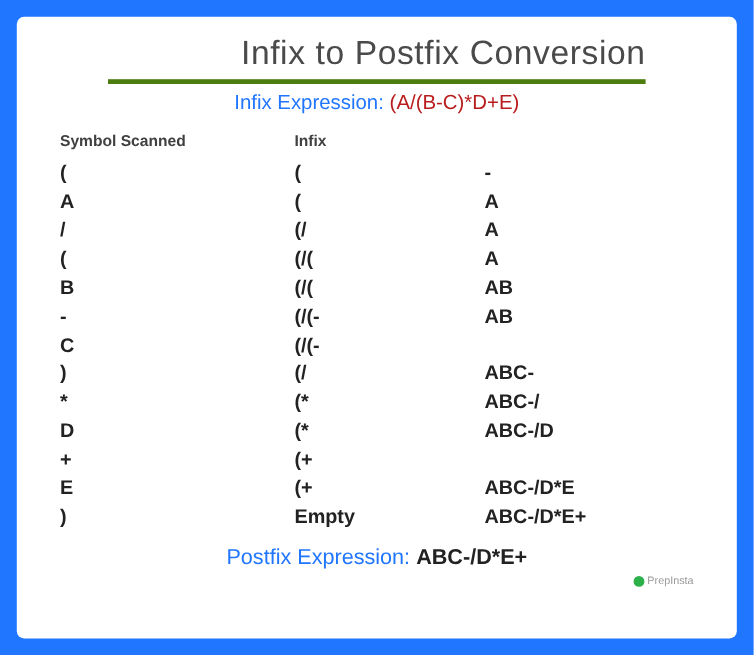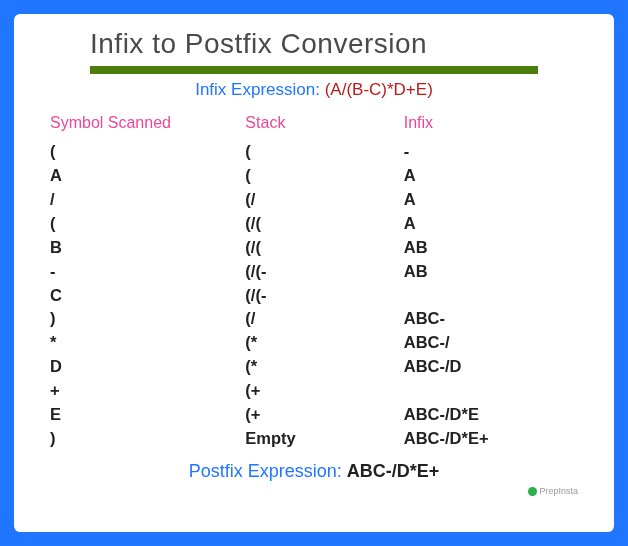--- a/index.html
+++ b/index.html
@@ -13,46 +13,46 @@
   }
   .card {
     background: #ffffff;
     width: 100%;
     height: 100%;
     border-radius: 6px;
     padding: 14px 36px 8px 36px;
     position: relative;
   }
   .title {
-    text-align: left;
+    text-align: right;
     font-size: 28px;
     font-weight: 500;
     color: #4a4a4a;
     letter-spacing: 0.5px;
     padding-bottom: 6px;
-    border-bottom: 8px solid #4d7c0f;
+    border-bottom: 4px solid #4d7c0f;
     margin: 0 40px 6px 40px;
   }
   .infix-line {
     text-align: center;
     font-size: 17px;
     margin-bottom: 14px;
   }
   .infix-label { color: #2176ff; font-weight: 500; }
   .infix-expr { color: #b91c1c; font-weight: 500; }
   .table {
     width: 100%;
   }
   .thead, .trow {
     display: flex;
   }
   .thead > div {
-    font-size: 16px;
-    font-weight: 400;
-    color: #ec4899;
+    font-size: 13px;
+    font-weight: 700;
+    color: #404040;
     padding-bottom: 8px;
   }
   .trow > div {
     font-size: 16.5px;
     font-weight: 600;
     color: #222;
     line-height: 1.45;
   }
   .c1 { flex: 0 0 37%; }
   .c2 { flex: 0 0 30%; }
@@ -88,21 +88,20 @@
   <div class="title">Infix to Postfix Conversion</div>
 
   <div class="infix-line">
     <span class="infix-label">Infix Expression:</span>
     <span class="infix-expr">(A/(B-C)*D+E)</span>
   </div>
 
   <div class="table">
     <div class="thead">
       <div class="c1">Symbol Scanned</div>
-      <div class="c2">Stack</div>
       <div class="c3">Infix</div>
     </div>
     <div id="tbody">
         <div class="trow">
           <div class="c1">(</div>
           <div class="c2">(</div>
           <div class="c3 dash">-</div>
         </div>
         <div class="trow">
           <div class="c1">A</div>

